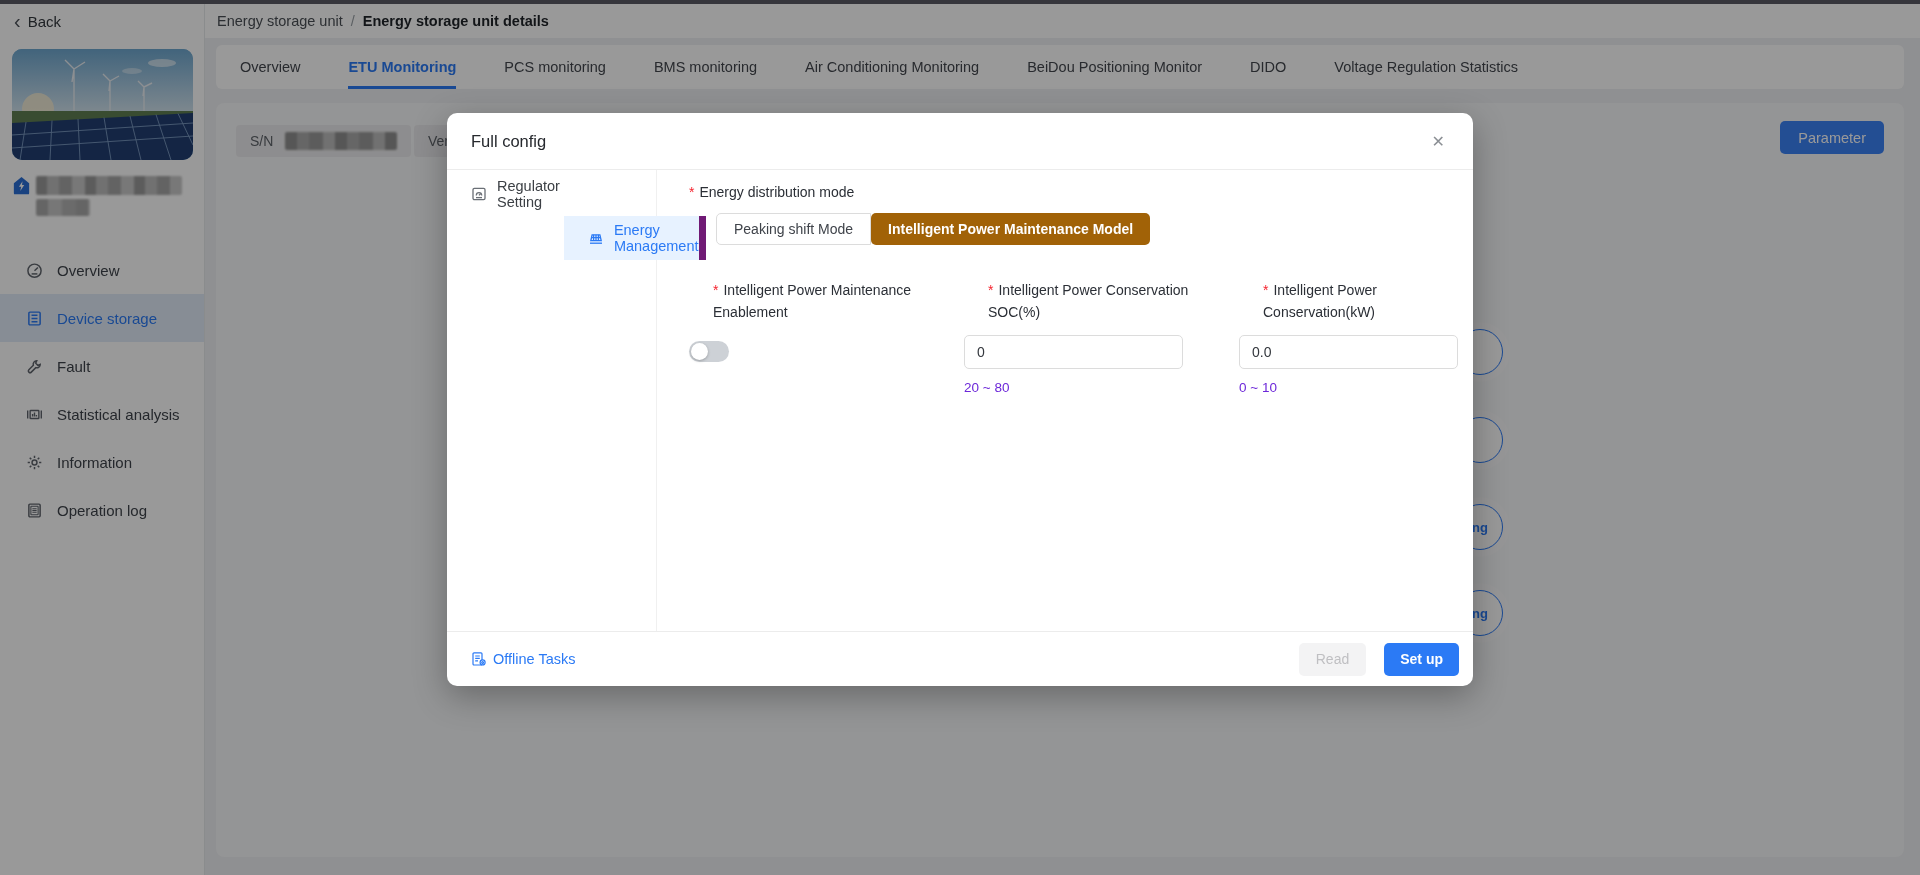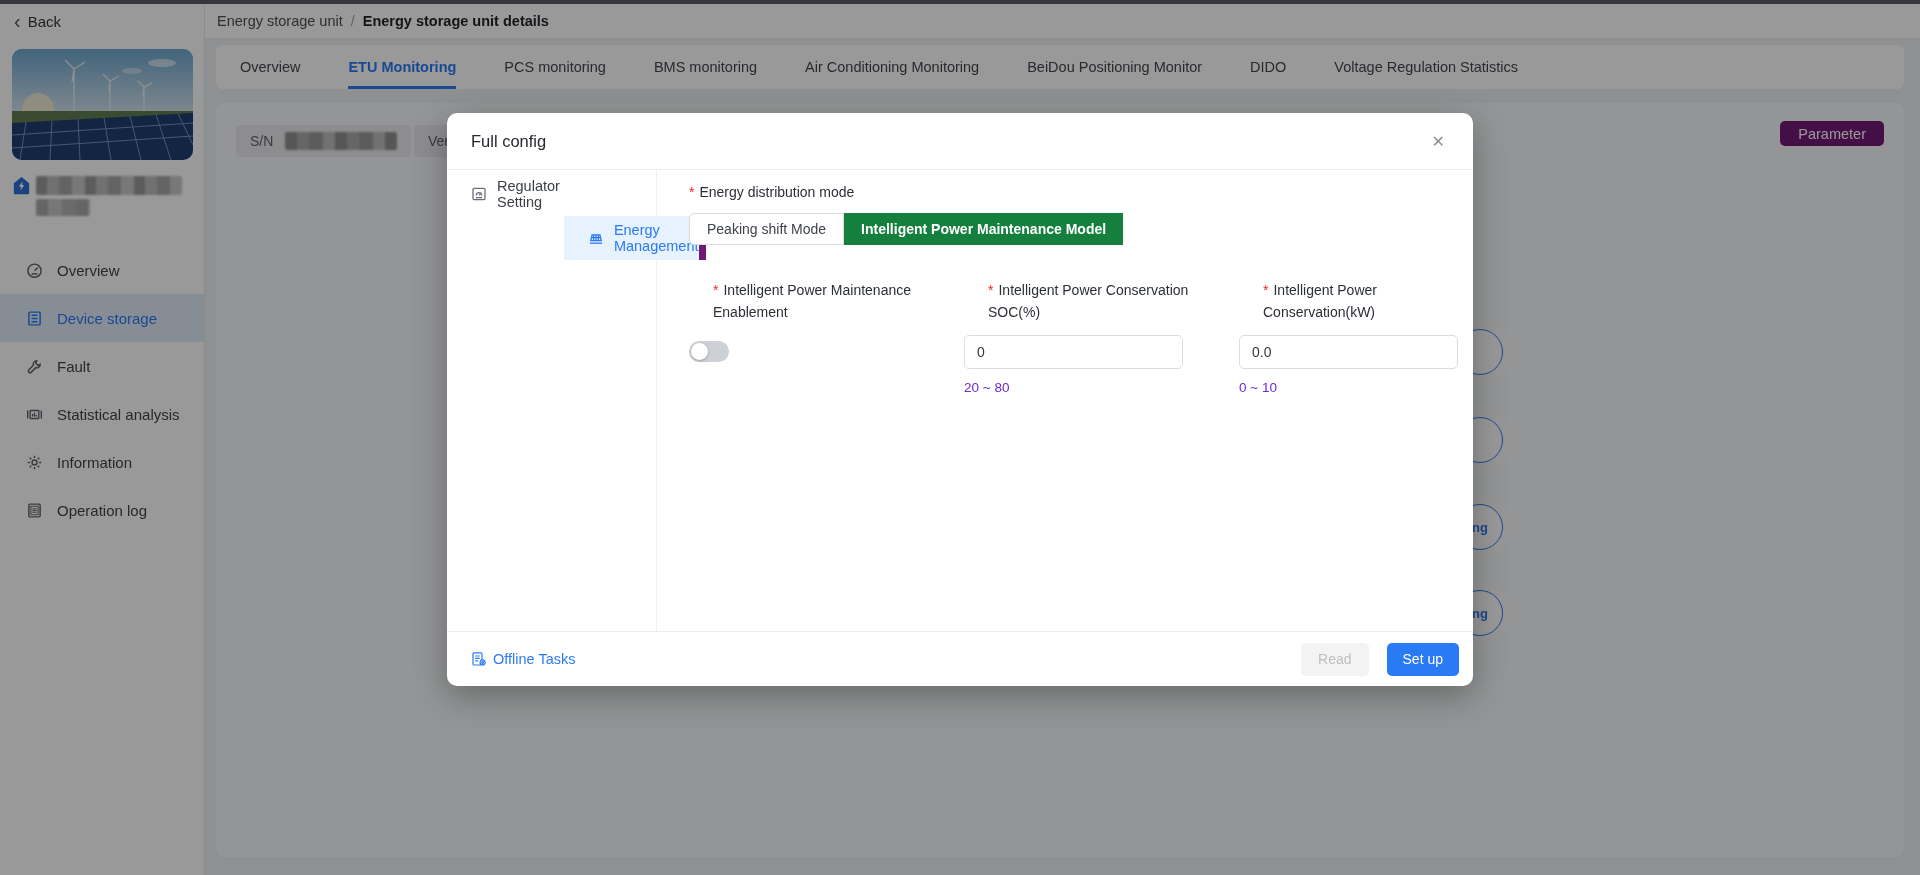--- a/index.html
+++ b/index.html
@@ -29,54 +29,54 @@
   
   .main{position:absolute;left:204px;top:38px;width:1716px;height:837px;background:#eef0f3;}
   .tabstrip{position:absolute;left:12px;top:7px;width:1688px;height:44px;background:#ffffff;border-radius:6px;display:flex;align-items:stretch;gap:48px;padding:0 24px;box-sizing:border-box;}
   .tab{display:flex;align-items:center;font-size:14.5px;color:#43474e;border-bottom:3px solid transparent;padding-top:3px;box-sizing:border-box;cursor:pointer;white-space:nowrap;}
   .tab.active{color:#2b7af5;font-weight:bold;border-bottom-color:#2b7af5;}
   .card{position:absolute;left:12px;top:65px;width:1688px;height:754px;background:#f7f8fa;border-radius:8px;}
   .chip{position:absolute;top:22px;height:32px;background:#ececee;border-radius:4px;display:flex;align-items:center;gap:12px;padding:0 14px;font-size:14px;color:#5e636a;}
   .chip-sn{left:20px;}
   .chip-ver{left:198px;width:150px;box-sizing:border-box;}
   .sn-blur{width:112px;height:18px;background:repeating-linear-gradient(90deg,#8f8f8f 0 12px,#ababab 12px 24px,#9a9a9a 24px 38px,#bdbdbd 38px 50px);filter:blur(1px);border-radius:2px;}
-  .parameter-btn{position:absolute;top:18px;right:20px;height:25px;padding:0 18px;background:#701a75;color:#fff;border:none;border-radius:5px;font-size:14.5px;display:flex;align-items:center;cursor:pointer;font-family:inherit;}
+  .parameter-btn{position:absolute;top:18px;right:20px;height:33px;padding:0 18px;background:#3b82f6;color:#fff;border:none;border-radius:5px;font-size:14.5px;display:flex;align-items:center;cursor:pointer;font-family:inherit;}
   .fab{position:absolute;left:1241px;width:46px;height:46px;border-radius:50%;background:#ffffff;border:1.5px solid #2b7af5;color:#2b7af5;display:flex;align-items:center;justify-content:center;font-size:13px;font-weight:bold;box-sizing:border-box;box-shadow:0 0 0 7px rgba(255,255,255,0.35);cursor:pointer;}
   .fab1{top:226px;}.fab2{top:314px;}.fab3{top:401px;}.fab4{top:487px;}
 
   
   .mask{position:absolute;left:0;top:0;width:1920px;height:875px;background:rgba(0,0,0,0.40);z-index:10;}
   .modal{position:absolute;left:447px;top:113px;width:1026px;height:573px;background:#ffffff;border-radius:10px;z-index:20;box-shadow:0 10px 34px rgba(0,0,0,0.3);display:flex;flex-direction:column;box-sizing:border-box;}
   .modal-header{height:56px;flex:none;border-bottom:1px solid #ececec;display:flex;align-items:center;padding:0 24px;font-size:16.5px;color:#26292e;position:relative;}
   .modal-close{position:absolute;right:22px;top:18px;font-size:16px;color:#8b8f94;cursor:pointer;background:none;border:none;font-family:inherit;}
   .modal-body{flex:1;display:flex;min-height:0;}
   .modal-nav{width:210px;flex:none;border-right:1px solid #f0f0f0;padding-top:2px;display:flex;flex-direction:row;gap:4px;box-sizing:border-box;}
   .nav-item{height:44px;display:flex;align-items:center;gap:10px;padding-left:24px;font-size:14.5px;color:#3c4045;cursor:pointer;}
   .nav-item svg{color:#6a6f76;flex:none;}
   .nav-item.active{background:#e7f2ff;color:#2b7af5;border-right:7px solid #701a75;margin-top:44px;}
   .nav-item.active svg{color:#2b7af5;}
   .modal-content{flex:1;padding:14px 32px;box-sizing:border-box;}
   .form-label{font-size:14px;color:#2b2f36;}
   .star{color:#f5222d;margin-right:5px;}
-  .segmented{margin-top:13px;display:flex;}
+  .segmented{margin-top:13px;display:flex;margin-left:27px;}
   .seg{height:32px;display:flex;align-items:center;padding:0 17px;font-size:14px;cursor:pointer;box-sizing:border-box;border:none;font-family:inherit;}
   .seg-plain{background:#fff;border:1px solid #dcdcdc;border-radius:5px 0 0 5px;color:#3f434a;}
-  .seg-active{background:#15803d;color:#ffffff;font-weight:bold;border-radius:0;}
+  .seg-active{background:#a16207;color:#ffffff;font-weight:bold;border-radius:5px;}
   .fields{display:flex;gap:50px;margin-top:34px;}
   .field{width:225px;}
   .field-label{font-size:14px;color:#2b2f36;line-height:22px;min-height:44px;margin-left:24px;}
   .toggle{width:40px;height:21px;border-radius:11px;background:#cdd1d6;position:relative;margin-top:18px;cursor:pointer;}
   .knob{position:absolute;left:2px;top:2px;width:17px;height:17px;border-radius:50%;background:#fff;box-shadow:0 1px 3px rgba(0,0,0,0.25);}
   .tinput{width:219px;height:34px;border:1px solid #dcdcdc;border-radius:5px;padding:0 12px;font-size:14px;color:#33373d;box-sizing:border-box;background:#fff;margin-top:12px;font-family:inherit;outline:none;}
   .hint{margin-top:11px;font-size:13.5px;color:#6d28d9;}
   .modal-footer{height:54px;flex:none;border-top:1px solid #ececec;display:flex;align-items:center;gap:18px;padding:0 14px 0 24px;}
   .offline{display:flex;align-items:center;gap:7px;color:#2b7af5;font-size:14.5px;margin-right:auto;cursor:pointer;}
   .btn{height:33px;border:none;border-radius:5px;font-size:14px;display:flex;align-items:center;cursor:pointer;font-family:inherit;}
   .btn-read{background:#f3f3f4;color:#bfbfc2;padding:0 17px;}
-  .btn-setup{background:#2b7af5;color:#ffffff;padding:0 16px;font-weight:normal;}
+  .btn-setup{background:#2b7af5;color:#ffffff;padding:0 16px;font-weight:bold;}
 </style>
 </head>
 <body>
 
 <div class="topstrip"></div>
 
 <aside class="sidebar">
   <div class="side-header">
     <span class="chev">‹</span>
     <span>Back</span>

